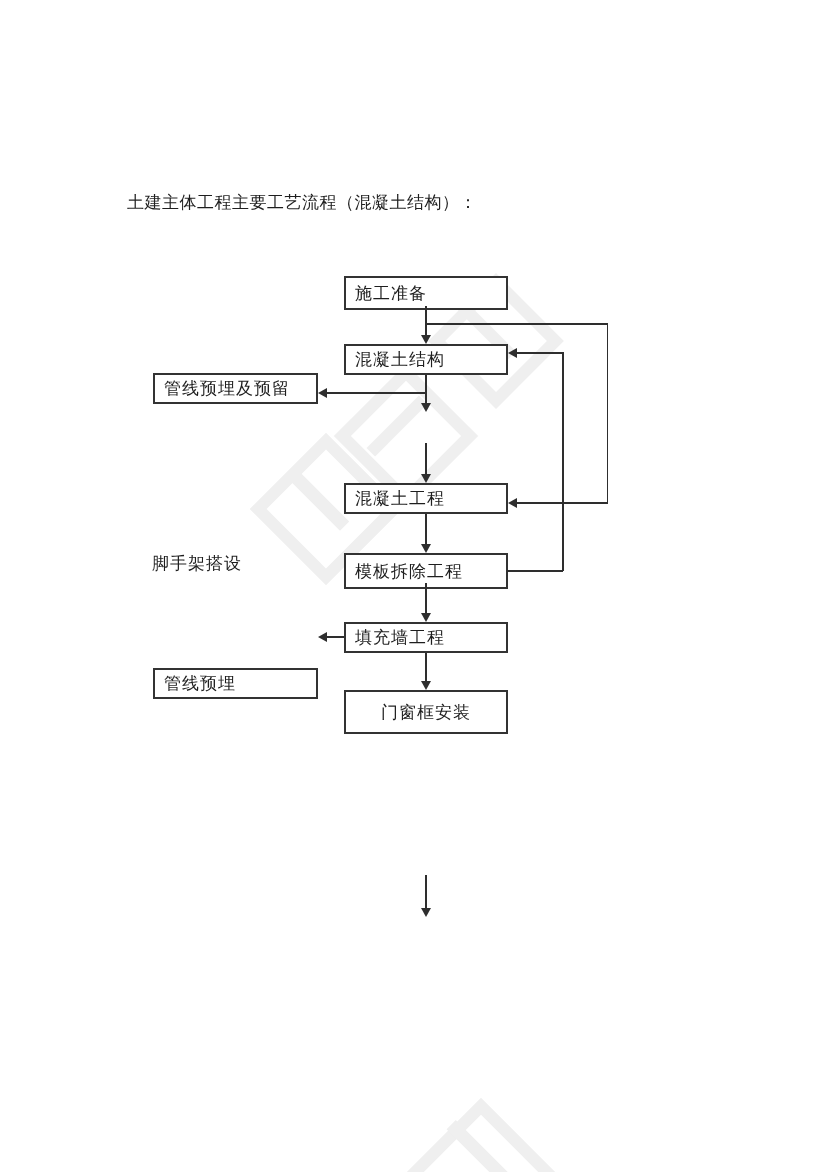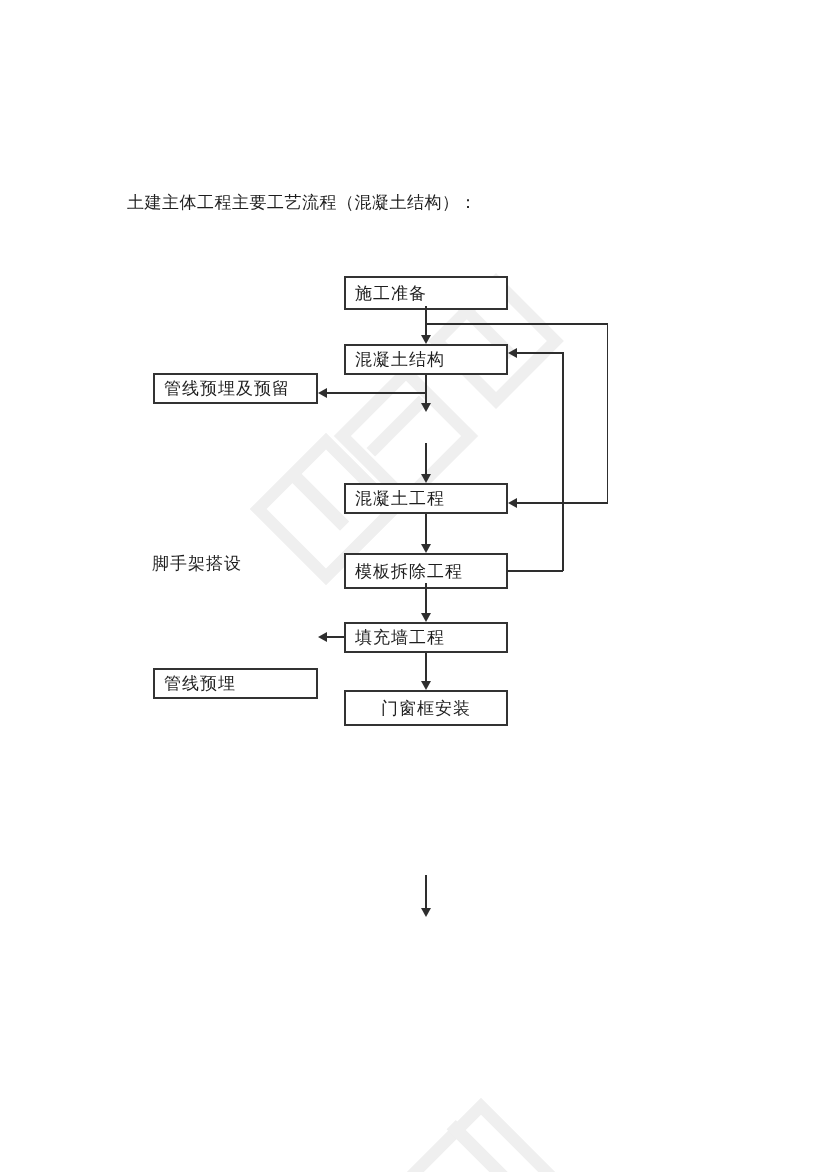--- a/index.html
+++ b/index.html
@@ -108,21 +108,21 @@
     </div>
 
     <div class="fbox side-col" style="top:648px;margin-top:20px;">
       <span>管线预埋</span>
     </div>
 
     <div class="fbox main-col" style="top:622px;">
       <span>填充墙工程</span>
     </div>
 
-    <div class="fbox main-col centered" style="top:690px;height:36px;">
+    <div class="fbox main-col centered" style="top:690px;height:44px;">
       <span>门窗框安装</span>
     </div>
 
 
     <div class="floating-label">脚手架搭设</div>
 
     <div class="ln v" style="left:425px;top:306px;height:29px;"></div>
     <div class="arr arr-down" style="left:421px;top:335px;"></div>
 
     <div class="ln v" style="left:425px;top:375px;height:28px;"></div>

